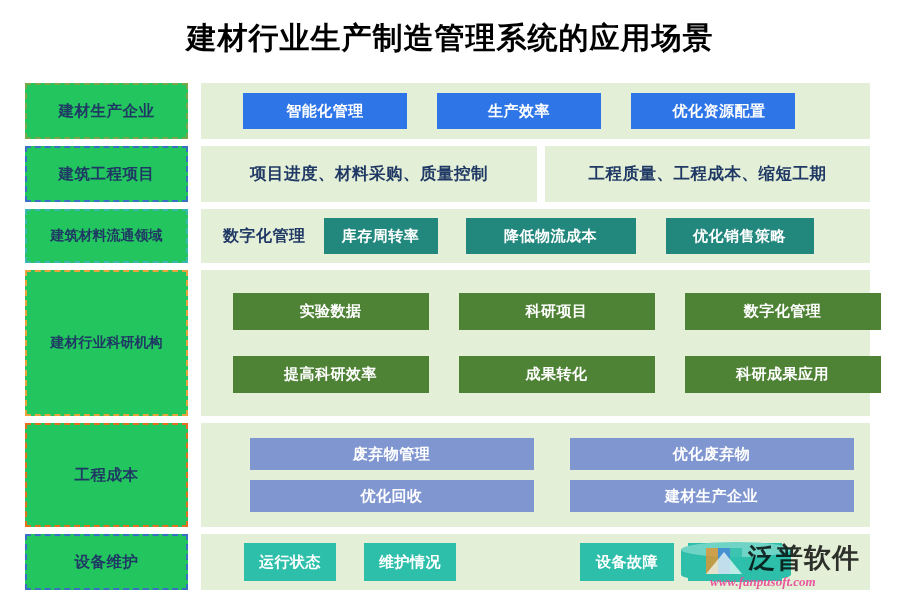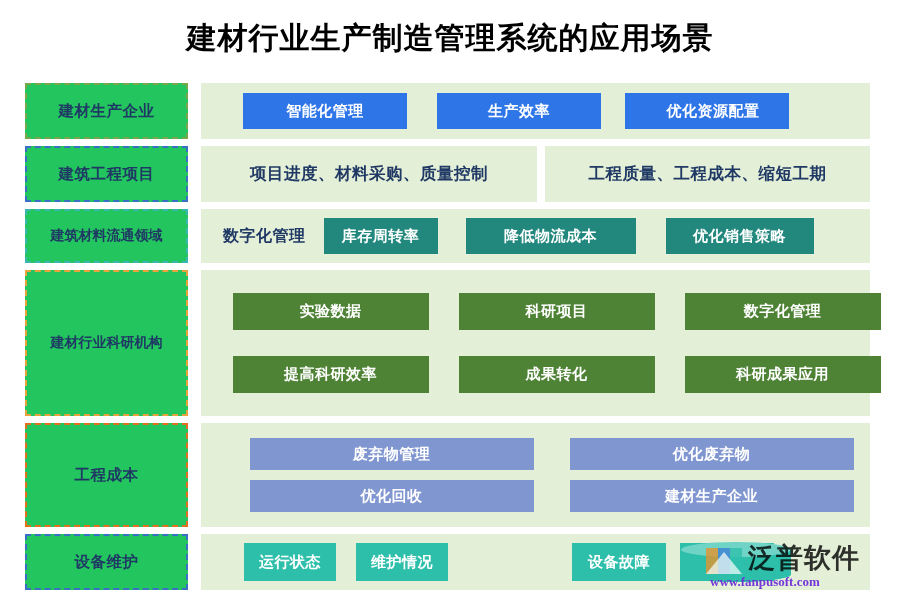--- a/index.html
+++ b/index.html
@@ -113,21 +113,21 @@
     letter-spacing: 0.5px;
   }
 
   
   #row1 { top: 83px; height: 56px; }
   #row1 .side-label { border: 2px dashed #7AA74B; }
   #row1 .panel { display: flex; align-items: center; }
   #row1 .btn { height: 36px; width: 164px; }
   #row1 .btn:nth-of-type(1) { margin-left: 42px; }
   #row1 .btn:nth-of-type(2) { margin-left: 30px; }
-  #row1 .btn:nth-of-type(3) { margin-left: 24px; padding-left: 12px; }
+  #row1 .btn:nth-of-type(3) { margin-left: 30px; padding-left: 12px; }
 
   
   #row2 { top: 146px; height: 56px; }
   #row2 .side-label { border: 2px dashed #3B6FC4; }
   #row2 .p-left  { left: 201px; width: 336px; }
   #row2 .p-right { left: 545px; right: 30px; }
   #row2 .plain-text { font-size: 16.5px; }
 
   
   #row3 { top: 209px; height: 54px; }
@@ -160,21 +160,21 @@
     grid-gap: 10px 36px;
     margin-left: 32px;
   }
   #row5 .btn { height: 32px; }
 
   
   #row6 { top: 534px; height: 56px; }
   #row6 .side-label { border: 2px dashed #3B6FC4; }
   #row6 .btn { height: 38px; }
   #row6 .btn.s1 { width: 92px; margin-left: 43px; }
-  #row6 .btn.s2 { width: 92px; margin-left: 20px; }
+  #row6 .btn.s2 { width: 92px; margin-left: 28px; }
   #row6 .btn.s3 { width: 94px; margin-left: 124px; }
   #row6 .btn.s4 { width: 94px; margin-left: 14px; }
 
   
   .cylinder {
     position: absolute;
     left: 480px;
     top: 8px;
     width: 110px;
     height: 40px;
@@ -228,24 +228,25 @@
     opacity: 0.80;
     white-space: nowrap;
     letter-spacing: 1px;
   }
   .wm-url {
     position: absolute;
     left: 16px;
     top: 36px;
     font-size: 13px;
     font-weight: bold;
-    color: #6d28d9;
+    color: #ec4899;
     opacity: 0.92;
     white-space: nowrap;
     font-family: "Liberation Serif", serif;
+    font-style: italic;
   }
 </style>
 </head>
 <body>
 
 <div class="page">
 
   <div class="title">建材行业生产制造管理系统的应用场景</div>
 
   <div class="row" id="row1">

